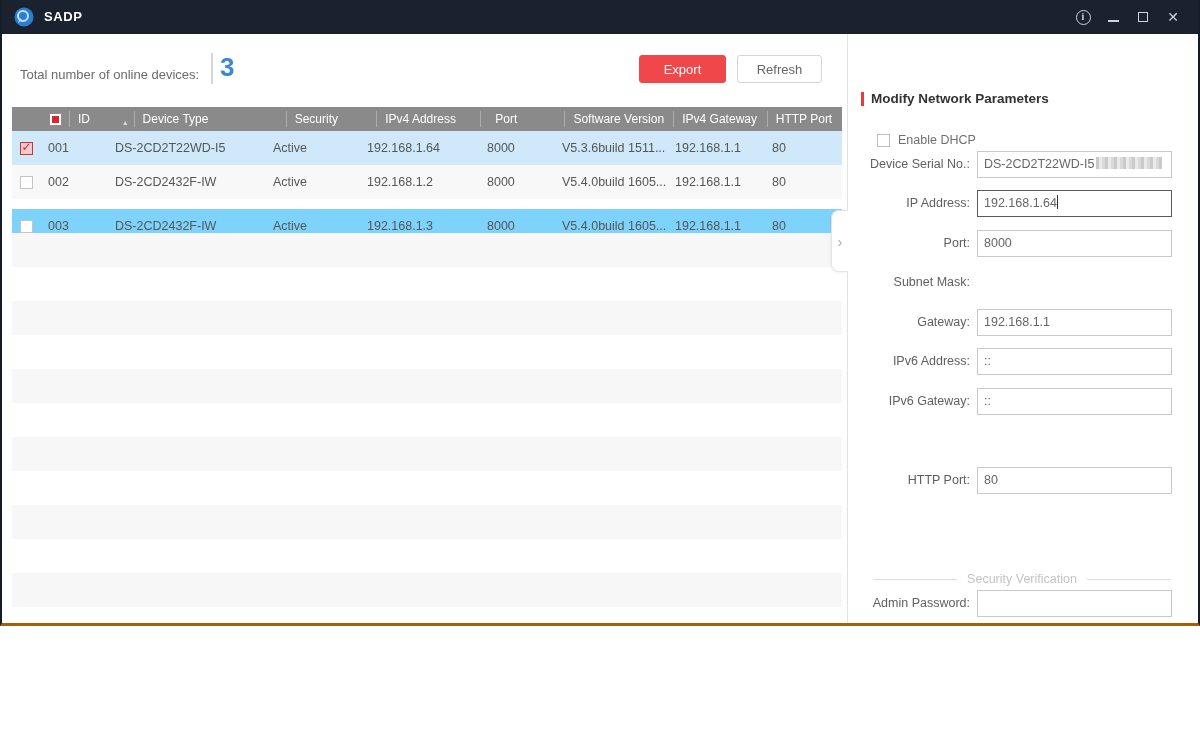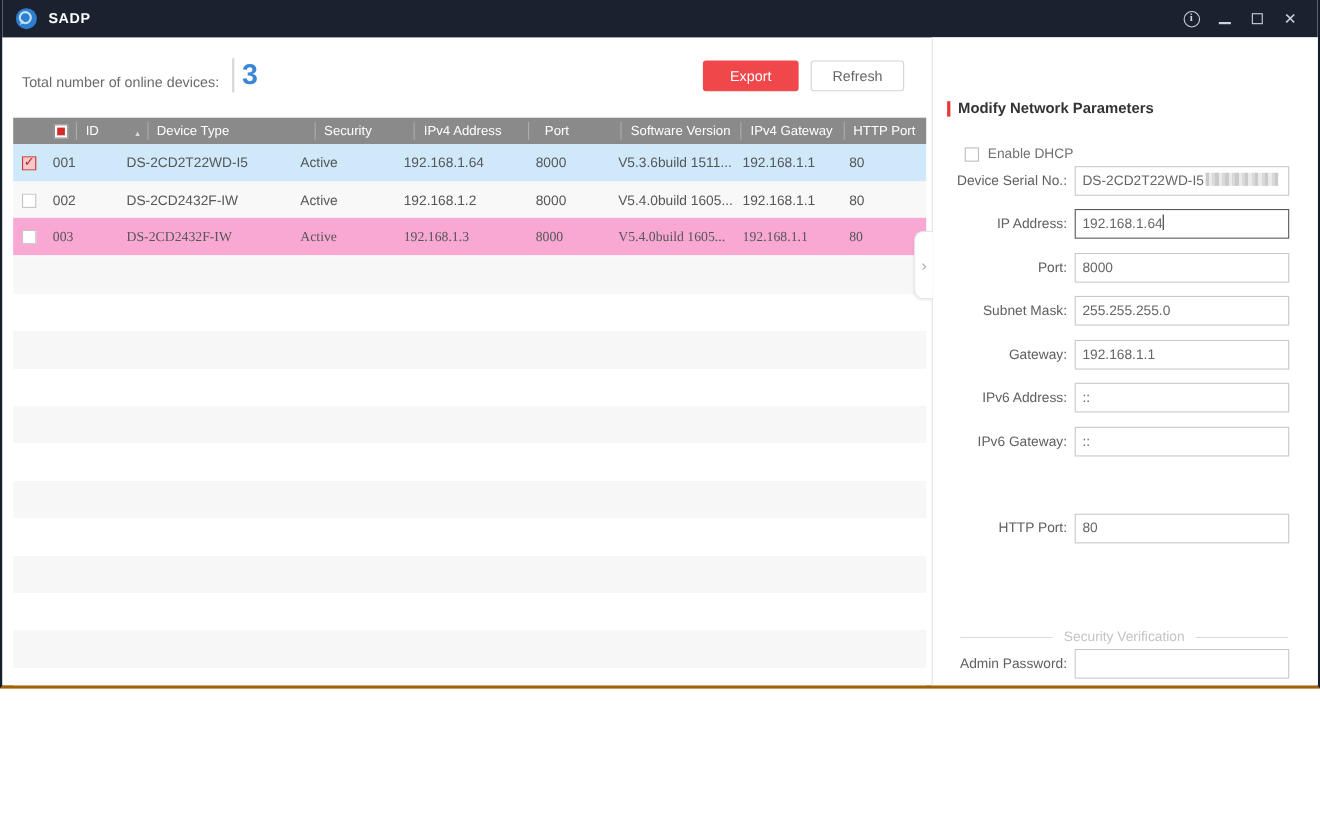--- a/index.html
+++ b/index.html
@@ -29,21 +29,21 @@
   
   .thead { position:absolute; left:10px; top:107px; width:830px; height:24px; background:#8a8a8a; display:flex; align-items:center; color:#fff; font-size:12px;padding-left:30px; }
   .th { height:16px; line-height:16px; padding-left:8px; border-left:1px solid #adadad; white-space:nowrap; overflow:hidden; cursor:pointer; }
   .th.first { border-left:none; display:flex; align-items:center; justify-content:center; padding-left:0; cursor:default; }
   .sort-arrow { float:right; font-size:7px; color:#d8d8d8; margin-right:5px; margin-top:4px; }
   .c0{width:28px;} .c1{width:67px;} .c2{width:158px;} .c3{width:94px;} .c4{width:108px;}
   .c5{width:87px;} .c6{width:113px;} .c7{width:97px;} .c8{width:78px;}
   .trow { position:absolute; left:10px; width:830px; height:34px; display:flex; align-items:center; font-size:12.5px; color:#565656; cursor:pointer; }
   .row1 { top:131px; background:#cfe8fa; }
   .row2 { top:165px; background:#f8f8f8; }
-  .row3 { top:198px; background:#f9a8d4;font-family:Liberation Serif, serif; }
+  .row3 { top:209px; background:#7dd3fc; }
   .td { padding-left:8px; white-space:nowrap; overflow:hidden; }
   .td.cbcell { padding-left:0; display:flex; align-items:center; justify-content:center; }
   .td.portcell { padding-left:20px; }
   .cb { width:13px; height:13px; border:1px solid #c4c4c4; background:#fff; position:relative; cursor:pointer; }
   .cb-header { border-color:#8f8f8f; }
   .cb-header .inner { position:absolute; left:2px; top:2px; width:7px; height:7px; background:#d42a2a; }
   .cb-checked { border-color:#c93434; background:#f6caca; }
   .cb-checked .tick { position:absolute; left:1px; top:-3px; color:#b92c2c; font-size:12px; font-weight:bold; }
   .stripes { position:absolute; left:10px; top:233px; width:830px; height:481px;
              background:repeating-linear-gradient(180deg,#f7f7f7 0 34px,#ffffff 34px 68px); }
@@ -206,21 +206,20 @@
       <div class="field-input focused"><span>192.168.1.64</span><span class="caret"></span></div>
     </div>
 
     <div class="field-row" style="top:196px;">
       <span class="field-label">Port:</span>
       <div class="field-input">8000</div>
     </div>
 
     <div class="field-row" style="top:235px;">
       <span class="field-label">Subnet Mask:</span>
-      <div class="field-input">255.255.255.0</div>
     </div>
 
     <div class="field-row" style="top:275px;">
       <span class="field-label">Gateway:</span>
       <div class="field-input">192.168.1.1</div>
     </div>
 
     <div class="field-row" style="top:314px;">
       <span class="field-label">IPv6 Address:</span>
       <div class="field-input">::</div>

